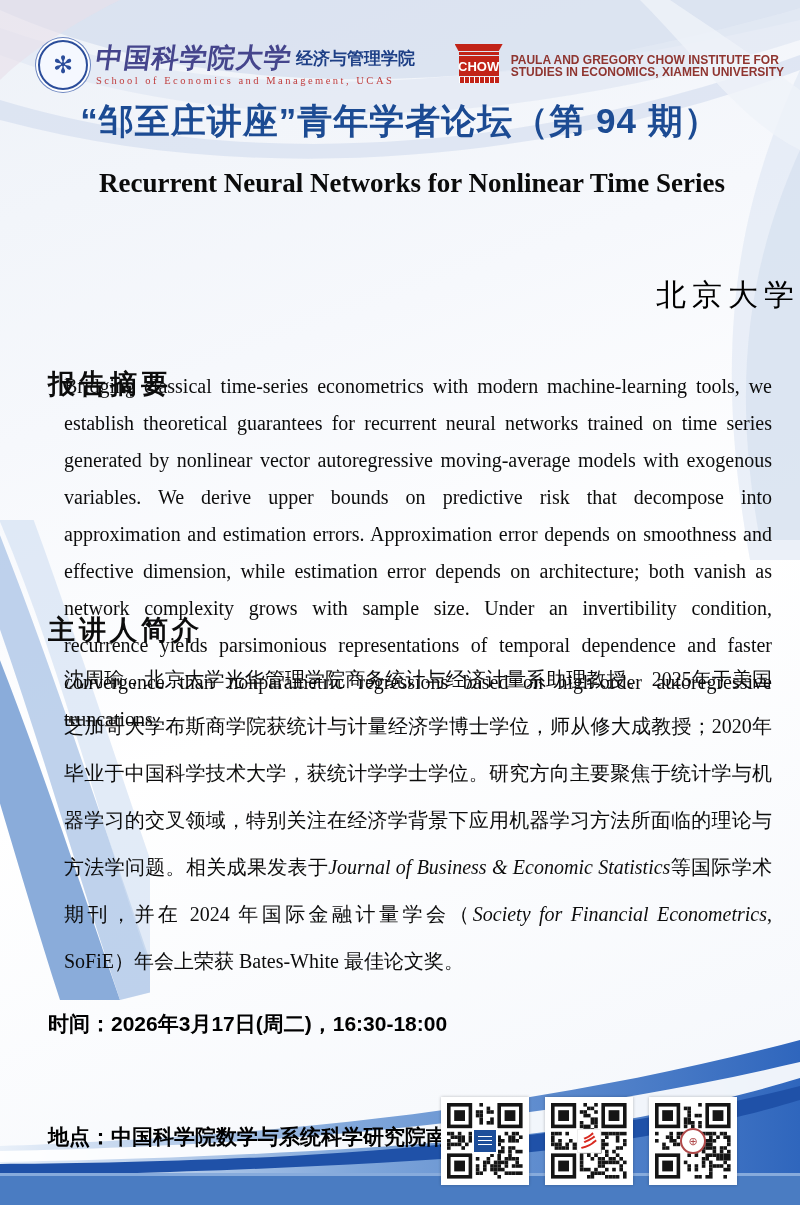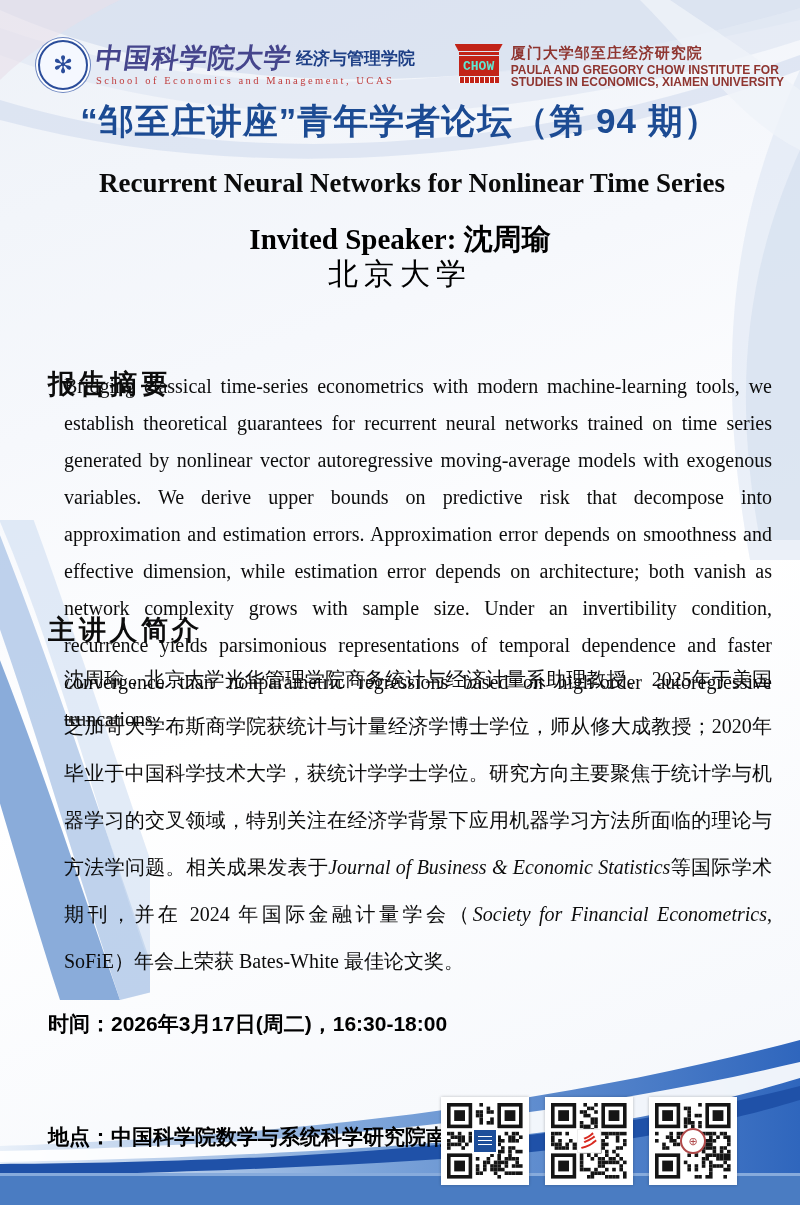--- a/index.html
+++ b/index.html
@@ -18,29 +18,29 @@
   .ucas-text .cn{font-family:"Liberation Serif",serif;font-weight:bold;color:#45458c;font-size:27px;line-height:27px;transform:skewX(-8deg);letter-spacing:1px;display:inline-block;}
   .ucas-text .suffix{font-size:17px;font-weight:bold;color:#1d3f86;margin-left:4px;vertical-align:3px;}
   .ucas-text .en{font-family:"Liberation Serif",serif;font-size:10.5px;color:#c03c3c;letter-spacing:2.5px;margin-top:3px;}
   .amss-text{text-align:center;}
   .amss-text .l1{font-size:11px;color:#8d93a0;letter-spacing:1px;}
   .amss-text .l2{font-size:20px;font-weight:bold;color:#2e3a51;letter-spacing:5px;margin:2px 0;font-family:"Liberation Serif",serif;}
   .amss-text .l3{font-size:10px;font-weight:bold;color:#3a3f47;}
   .chow-emblem{width:48px;height:42px;display:flex;flex-direction:column;align-items:center;}
   .chow-roof{width:48px;height:7px;background:#c22318;clip-path:polygon(8% 100%,0 0,100% 0,92% 100%);}
   .chow-roof2{width:40px;height:3px;background:#c22318;margin-top:1px;}
-  .chow-body{width:40px;height:20px;background:#c22318;color:#5eead4;font-weight:bold;font-size:13px;display:flex;align-items:center;justify-content:center;letter-spacing:0;font-family:Liberation Mono, monospace;margin-top:1px;}
+  .chow-body{width:40px;height:20px;background:#c22318;color:#ffffff;font-weight:bold;font-size:13px;display:flex;align-items:center;justify-content:center;letter-spacing:0;font-family:Liberation Sans, sans-serif;margin-top:1px;}
   .chow-base{width:40px;height:6px;background:#c22318;margin-top:1px;background-image:repeating-linear-gradient(90deg,#fff 0 1px,transparent 1px 5px);}
   .chow-text .cn{font-family:"Liberation Serif",serif;font-size:15px;font-weight:bold;color:#8f3530;letter-spacing:1px;}
   .chow-text .en{font-size:12px;font-weight:bold;color:#8f3530;line-height:10px;margin-top:2px;}
   
   .series-title{position:absolute;top:98px;left:0;width:100%;text-align:center;font-size:35px;font-weight:bold;color:#1c4b93;letter-spacing:1px;}
   .talk-title{position:absolute;top:168px;left:12px;width:100%;text-align:center;font-family:"Liberation Serif",serif;font-size:27px;font-weight:bold;color:#0b0b0b;}
   .speaker-line{position:absolute;top:220px;left:0;width:100%;text-align:center;font-family:"Liberation Serif",serif;font-size:29px;font-weight:bold;color:#000;}
-  .affiliation{position:absolute;top:254px;left:0;width:100%;text-align:center;font-family:"Liberation Serif",serif;font-size:30px;color:#000;letter-spacing:6px;}
+  .affiliation{position:absolute;top:275px;left:0;width:100%;text-align:right;font-family:"Liberation Serif",serif;font-size:30px;color:#000;letter-spacing:6px;}
   
   .sec-heading{position:absolute;left:48px;font-size:27px;font-weight:bold;color:#0c0c0c;letter-spacing:4px;}
   .h-abstract{top:318px;margin-top:48px;}
   .h-bio{top:612px;}
   .para{position:absolute;left:64px;width:708px;text-align:justify;font-family:"Liberation Serif",serif;font-size:20px;color:#0c0c0c;}
   .abstract-body{top:368px;line-height:37px;}
   .bio-body{top:656px;line-height:47px;}
   .bio-body i{font-family:"Liberation Serif",serif;}
   
   .details{position:absolute;left:48px;top:930px;font-size:21px;font-weight:bold;color:#000;line-height:37.5px;white-space:pre-wrap;}
@@ -103,31 +103,29 @@
 
 
     <div class="logo">
       <div class="chow-emblem">
         <div class="chow-roof"></div>
         <div class="chow-roof2"></div>
         <div class="chow-body">CHOW</div>
         <div class="chow-base"></div>
       </div>
       <div class="chow-text">
-        <div class="cn">厦门大学邹至庄经济研究院</div>
         <div class="en">PAULA AND GREGORY CHOW INSTITUTE FOR</div>
         <div class="en">STUDIES IN ECONOMICS, XIAMEN UNIVERSITY</div>
       </div>
     </div>
 
   </div>
 
   <div class="series-title">“邹至庄讲座”青年学者论坛（第 94 期）</div>
   <div class="talk-title">Recurrent Neural Networks for Nonlinear Time Series</div>
-  <div class="speaker-line">Invited Speaker: 沈周瑜</div>
   <div class="affiliation">北京大学</div>
 
   <div class="sec-heading h-abstract">报告摘要</div>
   <div class="para abstract-body">Bridging classical time-series econometrics with modern machine-learning tools, we establish theoretical guarantees for recurrent neural networks trained on time series generated by nonlinear vector autoregressive moving-average models with exogenous variables. We derive upper bounds on predictive risk that decompose into approximation and estimation errors. Approximation error depends on smoothness and effective dimension, while estimation error depends on architecture; both vanish as network complexity grows with sample size. Under an invertibility condition, recurrence yields parsimonious representations of temporal dependence and faster convergence than nonparametric regressions based on high-order autoregressive truncations.</div>
 
   <div class="sec-heading h-bio">主讲人简介</div>
   <div class="para bio-body"><span>沈周瑜，北京大学光华管理学院商务统计与经济计量系助理教授。 2025年于美国芝加哥大学布斯商学院获统计与计量经济学博士学位，师从修大成教授；2020年毕业于中国科学技术大学，获统计学学士学位。研究方向主要聚焦于统计学与机器学习的交叉领域，特别关注在经济学背景下应用机器学习方法所面临的理论与方法学问题。相关成果发表于</span><i>Journal of Business &amp; Economic Statistics</i><span>等国际学术期刊，并在 2024 年国际金融计量学会（</span><i>Society for Financial Econometrics</i><span>, SoFiE）年会上荣获 Bates-White 最佳论文奖。</span></div>
 
   <div class="details">
     <div>时间：2026年3月17日(周二)，16:30-18:00</div>

